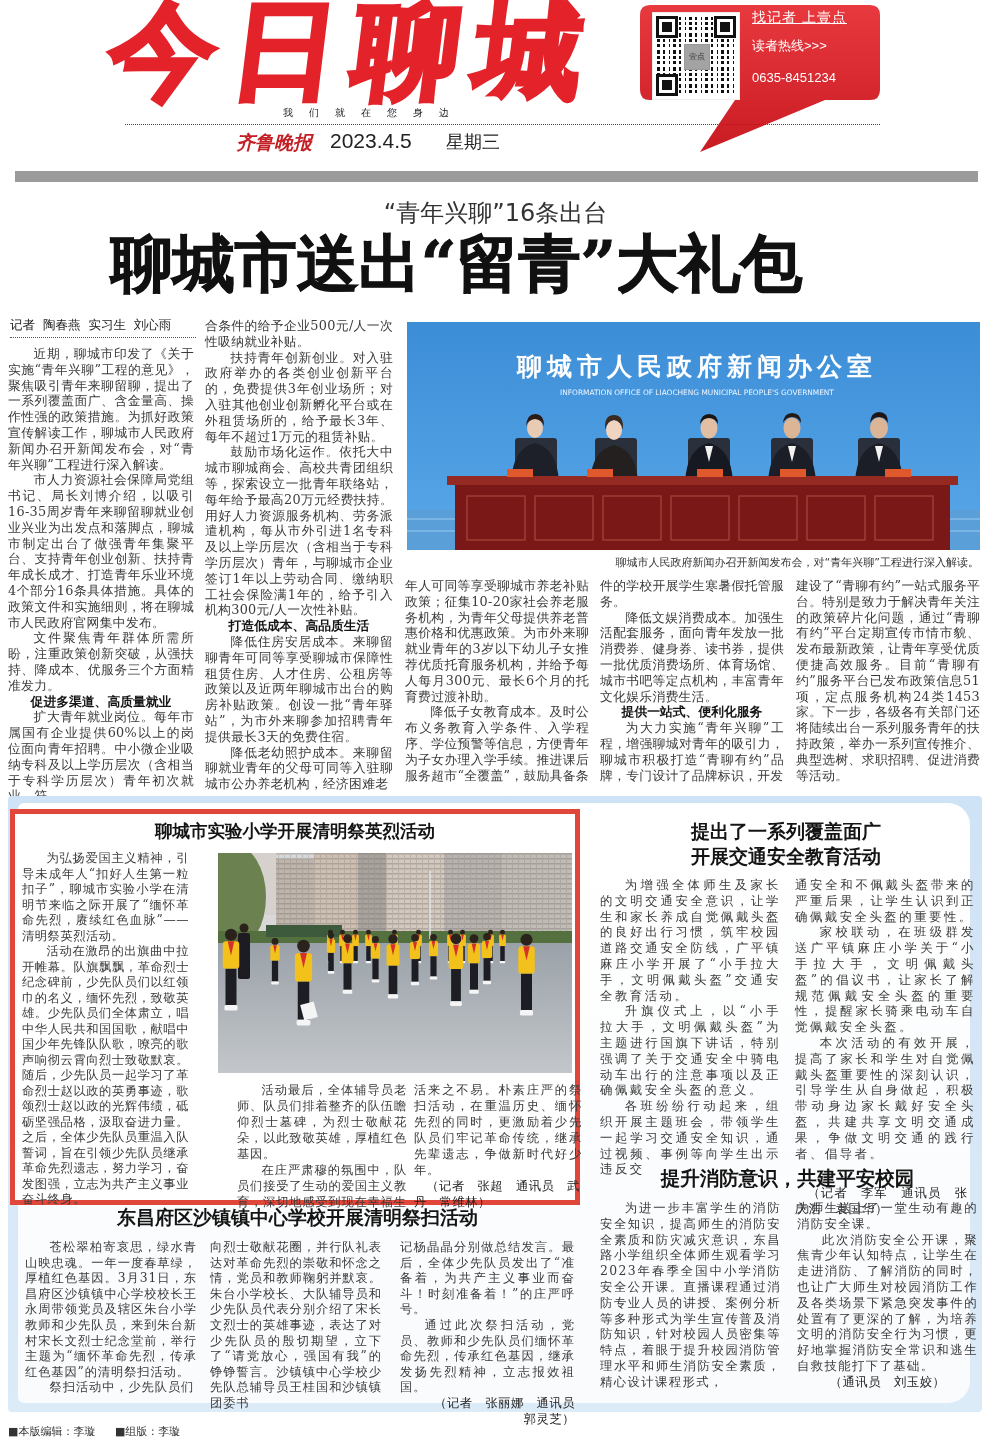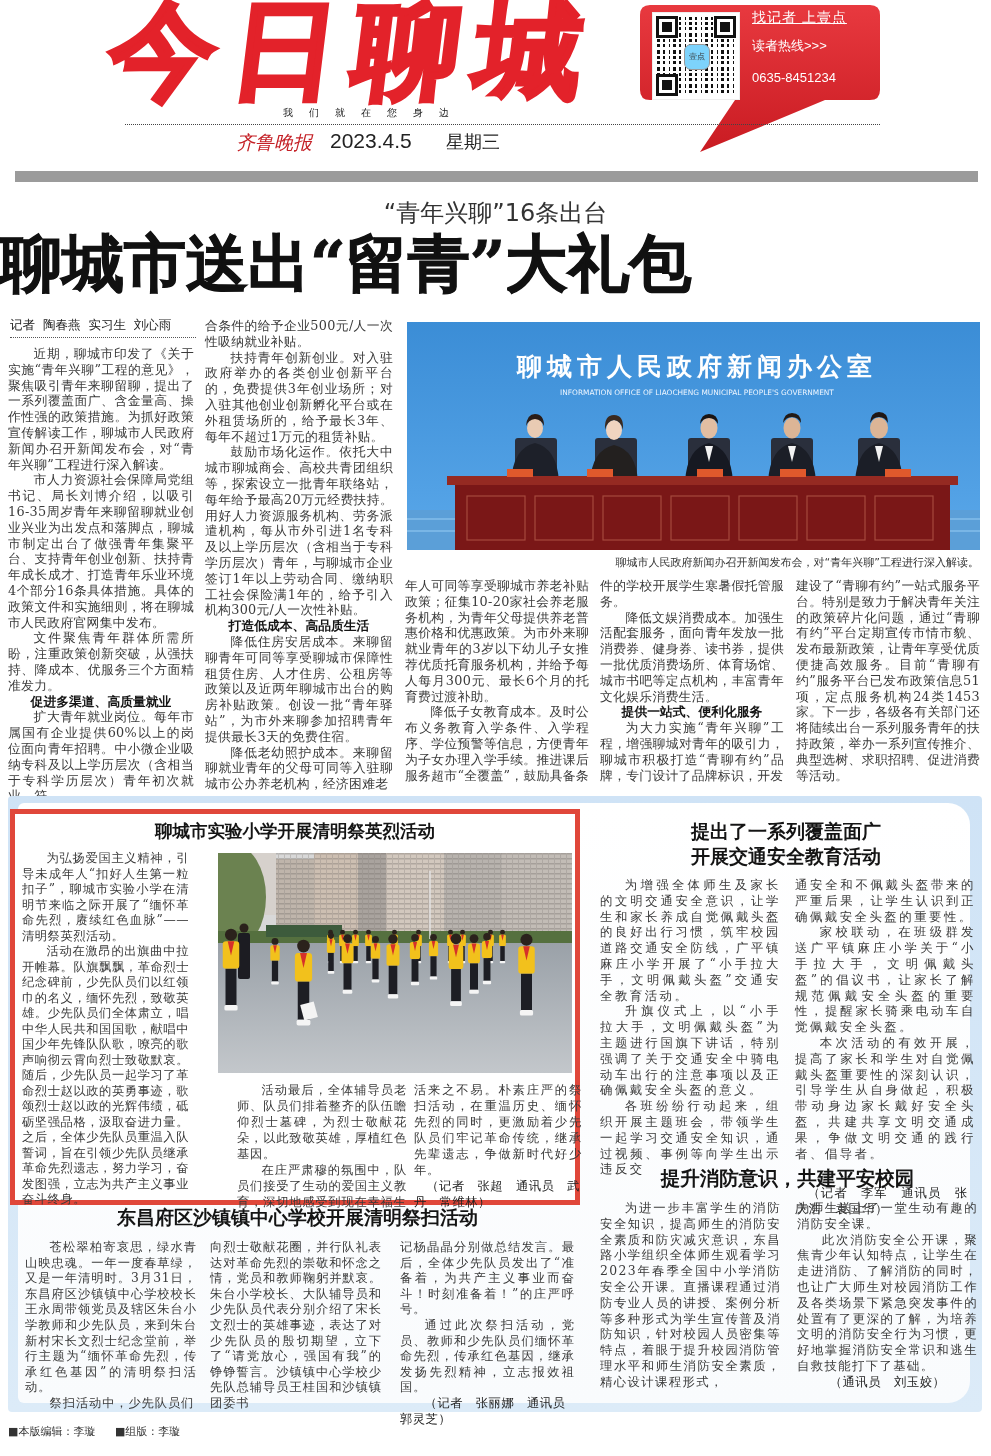--- a/index.html
+++ b/index.html
@@ -8,34 +8,34 @@
   .mast-title{position:absolute;left:118px;top:-10px;font-family:"Liberation Sans","DejaVu Sans",sans-serif;font-weight:900;font-size:106px;line-height:120px;color:#e3222a;letter-spacing:16px;-webkit-text-stroke:4px #e3222a;transform:skewX(-7deg);transform-origin:left top;white-space:nowrap;}
   .callout{position:absolute;left:630px;top:0;width:260px;height:160px;}
   .qr{position:absolute;left:652px;top:12px;width:86px;height:86px;background:#fff;border:1px solid #eee;overflow:hidden;}
   .qr-noise{position:absolute;left:4px;top:4px;width:78px;height:78px;background-color:#fff;
     background-image:
       repeating-linear-gradient(0deg,#fff 0 2px,transparent 2px 5px,#fff 5px 7px,transparent 7px 11px,#fff 11px 14px,transparent 14px 17px),
       repeating-linear-gradient(90deg,#111 0 3px,transparent 3px 6px,#111 6px 8px,transparent 8px 12px,#111 12px 13px,transparent 13px 16px);}
   .finder{position:absolute;width:22px;height:22px;background:#111;}
   .finder::before{content:"";position:absolute;left:3px;top:3px;right:3px;bottom:3px;background:#fff;}
   .finder::after{content:"";position:absolute;left:6px;top:6px;right:6px;bottom:6px;background:#111;}
-  .qr-logo{position:absolute;left:31px;top:31px;width:24px;height:24px;background:#7dd3fc;border:1px solid #999;border-radius:7px;font-family:"DejaVu Sans",sans-serif;font-size:8px;line-height:24px;text-align:center;color:#333;}
+  .qr-logo{position:absolute;left:31px;top:31px;width:24px;height:24px;background:#a3a3a3;border:1px solid #999;border-radius:0;font-family:"DejaVu Sans",sans-serif;font-size:8px;line-height:24px;text-align:center;color:#333;}
   .callout-text{position:absolute;left:752px;color:#fff;font-family:"Liberation Sans","DejaVu Sans",sans-serif;font-size:13px;white-space:nowrap;}
   .callout-link{top:9px;text-decoration:underline;font-size:14px;letter-spacing:1px;}
   .callout-hot{top:37px;}
   .callout-num{top:70px;}
   .slogan{position:absolute;left:283px;top:106px;font-family:"DejaVu Sans",sans-serif;font-size:10px;letter-spacing:16px;color:#222;white-space:nowrap;}
   .dots{position:absolute;left:125px;top:124px;width:755px;border-top:1.5px dotted #444;}
-  .paper{position:absolute;left:236px;top:130px;font-family:"DejaVu Serif",serif;font-style:italic;font-weight:normal;font-size:19px;color:#c41f25;white-space:nowrap;}
+  .paper{position:absolute;left:236px;top:130px;font-family:"DejaVu Serif",serif;font-style:italic;font-weight:bold;font-size:19px;color:#c41f25;white-space:nowrap;}
   .date{position:absolute;left:330px;top:129px;font-family:"Liberation Sans",sans-serif;font-size:21px;color:#222;text-align:right;}
   .weekday{position:absolute;left:446px;top:130px;font-family:"DejaVu Sans",sans-serif;font-size:18px;color:#222;}
   .graybar{position:absolute;left:15px;top:171px;width:963px;height:11px;background:#9b9b9b;}
   
   .kicker{position:absolute;left:0;top:197px;width:991px;text-align:center;font-family:"DejaVu Sans","Liberation Sans",sans-serif;font-size:24px;color:#333;}
-  .headline{position:absolute;left:0;top:226px;width:913px;font-family:"DejaVu Serif","Liberation Serif",serif;font-weight:900;font-size:62px;line-height:76px;color:#111;-webkit-text-stroke:1px #111;white-space:nowrap;}
+  .headline{position:absolute;left:0;top:226px;width:913px;text-align:center;font-family:"DejaVu Serif","Liberation Serif",serif;font-weight:900;font-size:62px;line-height:76px;color:#111;-webkit-text-stroke:1px #111;white-space:nowrap;}
   .byline-top{position:absolute;left:10px;top:317px;width:186px;font-family:"DejaVu Sans",sans-serif;font-size:12.5px;color:#222;padding-bottom:3px;border-bottom:1.5px dotted #555;white-space:pre;}
   .col{position:absolute;font-family:"DejaVu Serif","Liberation Serif",serif;color:#3a3a3a;text-align:justify;}
   .col p{margin:0;}
   .col .p{text-indent:2em;}
   .col .c{text-indent:0;}
   .col .sub{text-align:center;font-family:"DejaVu Sans","Liberation Sans",sans-serif;font-weight:bold;color:#151515;letter-spacing:0;}
   .col .by{font-family:"DejaVu Sans","Liberation Sans",sans-serif;color:#222;text-indent:1em;letter-spacing:0.5px;text-align:left;}
   .col .byc{font-family:"DejaVu Sans","Liberation Sans",sans-serif;color:#222;text-align:center;letter-spacing:0.5px;}
   .t-top{font-size:12.8px;letter-spacing:0.3px;line-height:15.8px;}
   .t-red-l{font-size:12.3px;letter-spacing:0.5px;line-height:15.5px;}
@@ -310,30 +310,30 @@
     <div class="col t-fire" style="left:797px;top:1200px;width:181px;">
       <p class="c">为师生送上了一堂生动有趣的消防安全课。</p>
       <p class="p">此次消防安全公开课，聚焦青少年认知特点，让学生在走进消防、了解消防的同时，也让广大师生对校园消防工作及各类场景下紧急突发事件的处置有了更深的了解，为培养文明的消防安全行为习惯，更好地掌握消防安全常识和逃生自救技能打下了基础。</p>
       <p class="byc">（通讯员　刘玉姣）</p>
     </div>
   </div>
 
   <div>
     <div class="art-title" style="left:10px;top:1205px;width:575px;font-size:19px;">东昌府区沙镇镇中心学校开展清明祭扫活动</div>
     <div class="col t-sha" style="left:25px;top:1240px;width:172px;">
-      <p class="p">苍松翠柏寄哀思，绿水青山映忠魂。一年一度春草绿，又是一年清明时。3月31日，东昌府区沙镇镇中心学校校长王永周带领党员及辖区朱台小学教师和少先队员，来到朱台新村宋长文烈士纪念堂前，举行主题为“缅怀革命先烈，传承红色基因”的清明祭扫活动。</p>
+      <p class="p">苍松翠柏寄哀思，绿水青山映忠魂。一年一度春草绿，厚植红色基因。3月31日，东昌府区沙镇镇中心学校校长王永周带领党员及辖区朱台小学教师和少先队员，来到朱台新村宋长文烈士纪念堂前，举行主题为“缅怀革命先烈，传承红色基因”的清明祭扫活动。</p>
       <p class="p">祭扫活动中，少先队员们</p>
     </div>
     <div class="col t-sha" style="left:210px;top:1240px;width:172px;">
       <p class="c">向烈士敬献花圈，并行队礼表达对革命先烈的崇敬和怀念之情，党员和教师鞠躬并默哀。朱台小学校长、大队辅导员和少先队员代表分别介绍了宋长文烈士的英雄事迹，表达了对少先队员的殷切期望，立下了“请党放心，强国有我”的铮铮誓言。沙镇镇中心学校少先队总辅导员王桂国和沙镇镇团委书</p>
     </div>
     <div class="col t-sha" style="left:400px;top:1240px;width:175px;">
       <p class="c">记杨晶晶分别做总结发言。最后，全体少先队员发出了“准备着，为共产主义事业而奋斗！时刻准备着！”的庄严呼号。</p>
       <p class="p">通过此次祭扫活动，党员、教师和少先队员们缅怀革命先烈，传承红色基因，继承发扬先烈精神，立志报效祖国。</p>
-      <p class="by" style="text-indent:2em;">（记者　张丽娜　通讯员　郭灵芝）</p>
+      <p class="by" style="text-indent:2em;text-align:right;">（记者　张丽娜　通讯员　郭灵芝）</p>
     </div>
   </div>
 
   <div class="footer">
     <span>■本版编辑：李璇</span>
     <span>■组版：李璇</span>
   </div>
 </div>
 
 </body></html>

